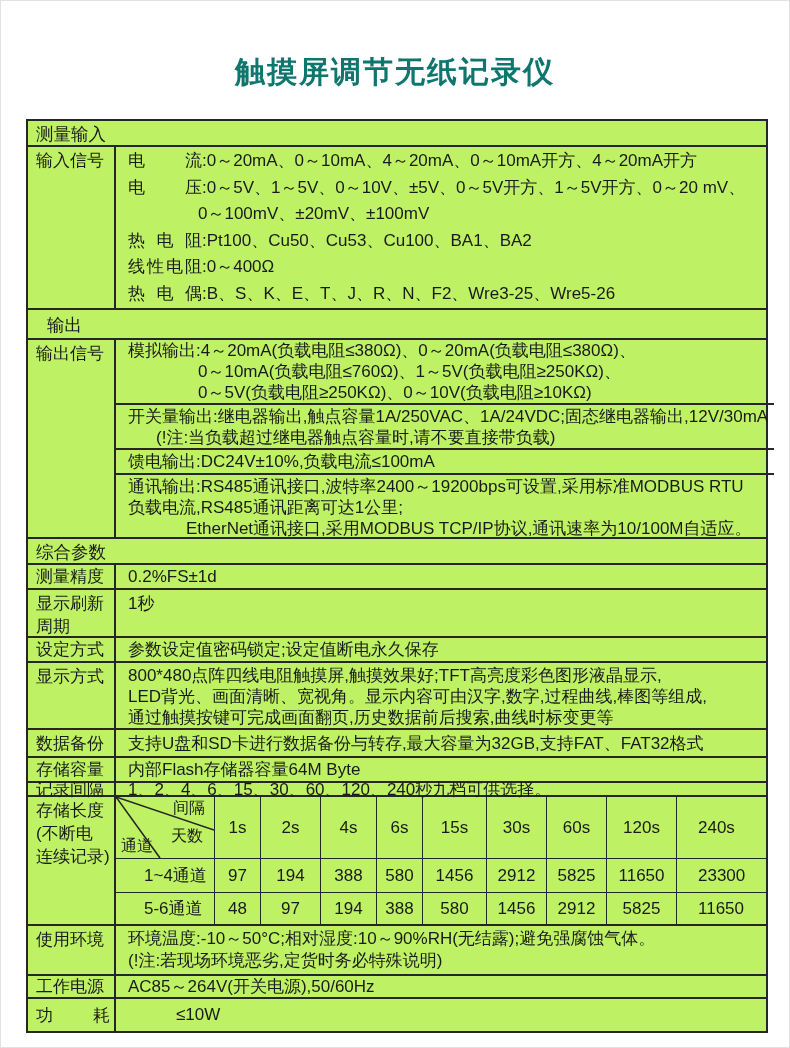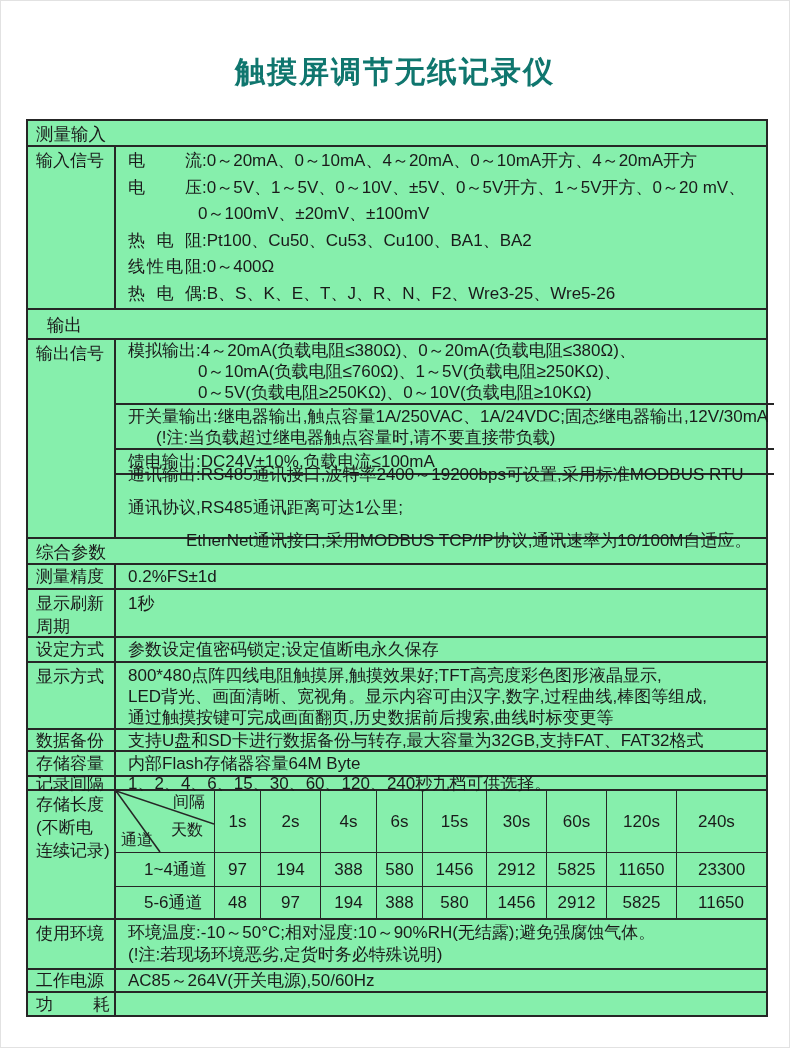--- a/index.html
+++ b/index.html
@@ -8,21 +8,21 @@
     font-family:"Liberation Sans","DejaVu Sans",sans-serif;
     color:#1a1a1a;-webkit-font-smoothing:antialiased;
   }
   .page-frame{position:absolute;left:0;top:0;right:0;bottom:0;border:1px solid #e2e2e2;pointer-events:none;}
   .doc-title{
     position:absolute;left:0;top:52px;width:790px;text-align:center;
     font-size:30px;font-weight:700;letter-spacing:2px;color:#0f766e;
   }
   .spec{
     position:absolute;left:26px;top:119px;width:742px;
-    border:2px solid #262626;box-sizing:border-box;background:#86efac;
+    border:2px solid #262626;box-sizing:border-box;background:#bef264;
     font-size:17px;font-weight:500;
   }
   .row{display:flex;box-sizing:border-box;border-bottom:2px solid #262626;align-items:stretch;}
   .row:last-child{border-bottom:none;}
   .sec{box-sizing:border-box;border-bottom:2px solid #262626;padding:1px 8px 0 8px;
        display:flex;align-items:center;font-size:17.5px;}
   .lab{flex:0 0 88px;width:88px;box-sizing:border-box;border-right:2px solid #262626;
        padding:2px 4px 2px 8px;line-height:23px;}
   .val{flex:1;box-sizing:border-box;padding:1px 6px 1px 12px;}
   .line{white-space:nowrap;line-height:21px;}
@@ -86,23 +86,23 @@
         <div class="line ind70">0～10mA(负载电阻≤760Ω)、1～5V(负载电阻≥250KΩ)、</div>
         <div class="line ind70">0～5V(负载电阻≥250KΩ)、0～10V(负载电阻≥10KΩ)</div>
       </div>
       <div class="subrow" style="height:45px;">
         <div class="line">开关量输出:继电器输出,触点容量1A/250VAC、1A/24VDC;固态继电器输出,12V/30mA</div>
         <div class="line ind28">(!注:当负载超过继电器触点容量时,请不要直接带负载)</div>
       </div>
       <div class="subrow" style="height:25px;">
         <div class="line">馈电输出:DC24V±10%,负载电流≤100mA</div>
       </div>
-      <div class="subrow" style="height:64px;gap:12px;">
+      <div class="subrow" style="height:64px;">
         <div class="line">通讯输出:RS485通讯接口,波特率2400～19200bps可设置,采用标准MODBUS RTU</div>
-        <div class="line">通讯协议,RS485通讯距离可达1公里;</div>
+        <div class="line">负载电流,RS485通讯距离可达1公里;</div>
         <div class="line ind58">EtherNet通讯接口,采用MODBUS TCP/IP协议,通讯速率为10/100M自适应。</div>
       </div>
     </div>
   </div>
 
   <div class="sec" style="height:26px;">综合参数</div>
 
   <div class="row" style="height:25px;">
     <div class="lab center-one">测量精度</div>
     <div class="val center-one">0.2%FS±1d</div>
@@ -123,21 +123,21 @@
 
   <div class="row" style="height:67px;">
     <div class="lab">显示方式</div>
     <div class="val" style="padding-top:2px;">
       <div class="line">800*480点阵四线电阻触摸屏,触摸效果好;TFT高亮度彩色图形液晶显示,</div>
       <div class="line">LED背光、画面清晰、宽视角。显示内容可由汉字,数字,过程曲线,棒图等组成,</div>
       <div class="line">通过触摸按键可完成画面翻页,历史数据前后搜索,曲线时标变更等</div>
     </div>
   </div>
 
-  <div class="row" style="height:22px;">
+  <div class="row" style="height:28px;">
     <div class="lab center-one">数据备份</div>
     <div class="val center-one">支持U盘和SD卡进行数据备份与转存,最大容量为32GB,支持FAT、FAT32格式</div>
   </div>
 
   <div class="row" style="height:25px;">
     <div class="lab center-one">存储容量</div>
     <div class="val center-one">内部Flash存储器容量64M Byte</div>
   </div>
 
   <div class="row" style="height:14px;">
@@ -201,19 +201,20 @@
       <div class="line" style="line-height:22px;">环境温度:-10～50°C;相对湿度:10～90%RH(无结露);避免强腐蚀气体。</div>
       <div class="line" style="line-height:22px;">(!注:若现场环境恶劣,定货时务必特殊说明)</div>
     </div>
   </div>
 
   <div class="row" style="height:23px;">
     <div class="lab center-one">工作电源</div>
     <div class="val center-one">AC85～264V(开关电源),50/60Hz</div>
   </div>
 
-  <div class="row" style="height:22px;gap:48px;">
+  <div class="row" style="height:32px;gap:48px;">
     <div class="lab center-one">
         <span class="spread">功耗</span>
       </div>
+    <div class="val center-one">≤10W</div>
   </div>
 
 </div>
 
 </body></html>

